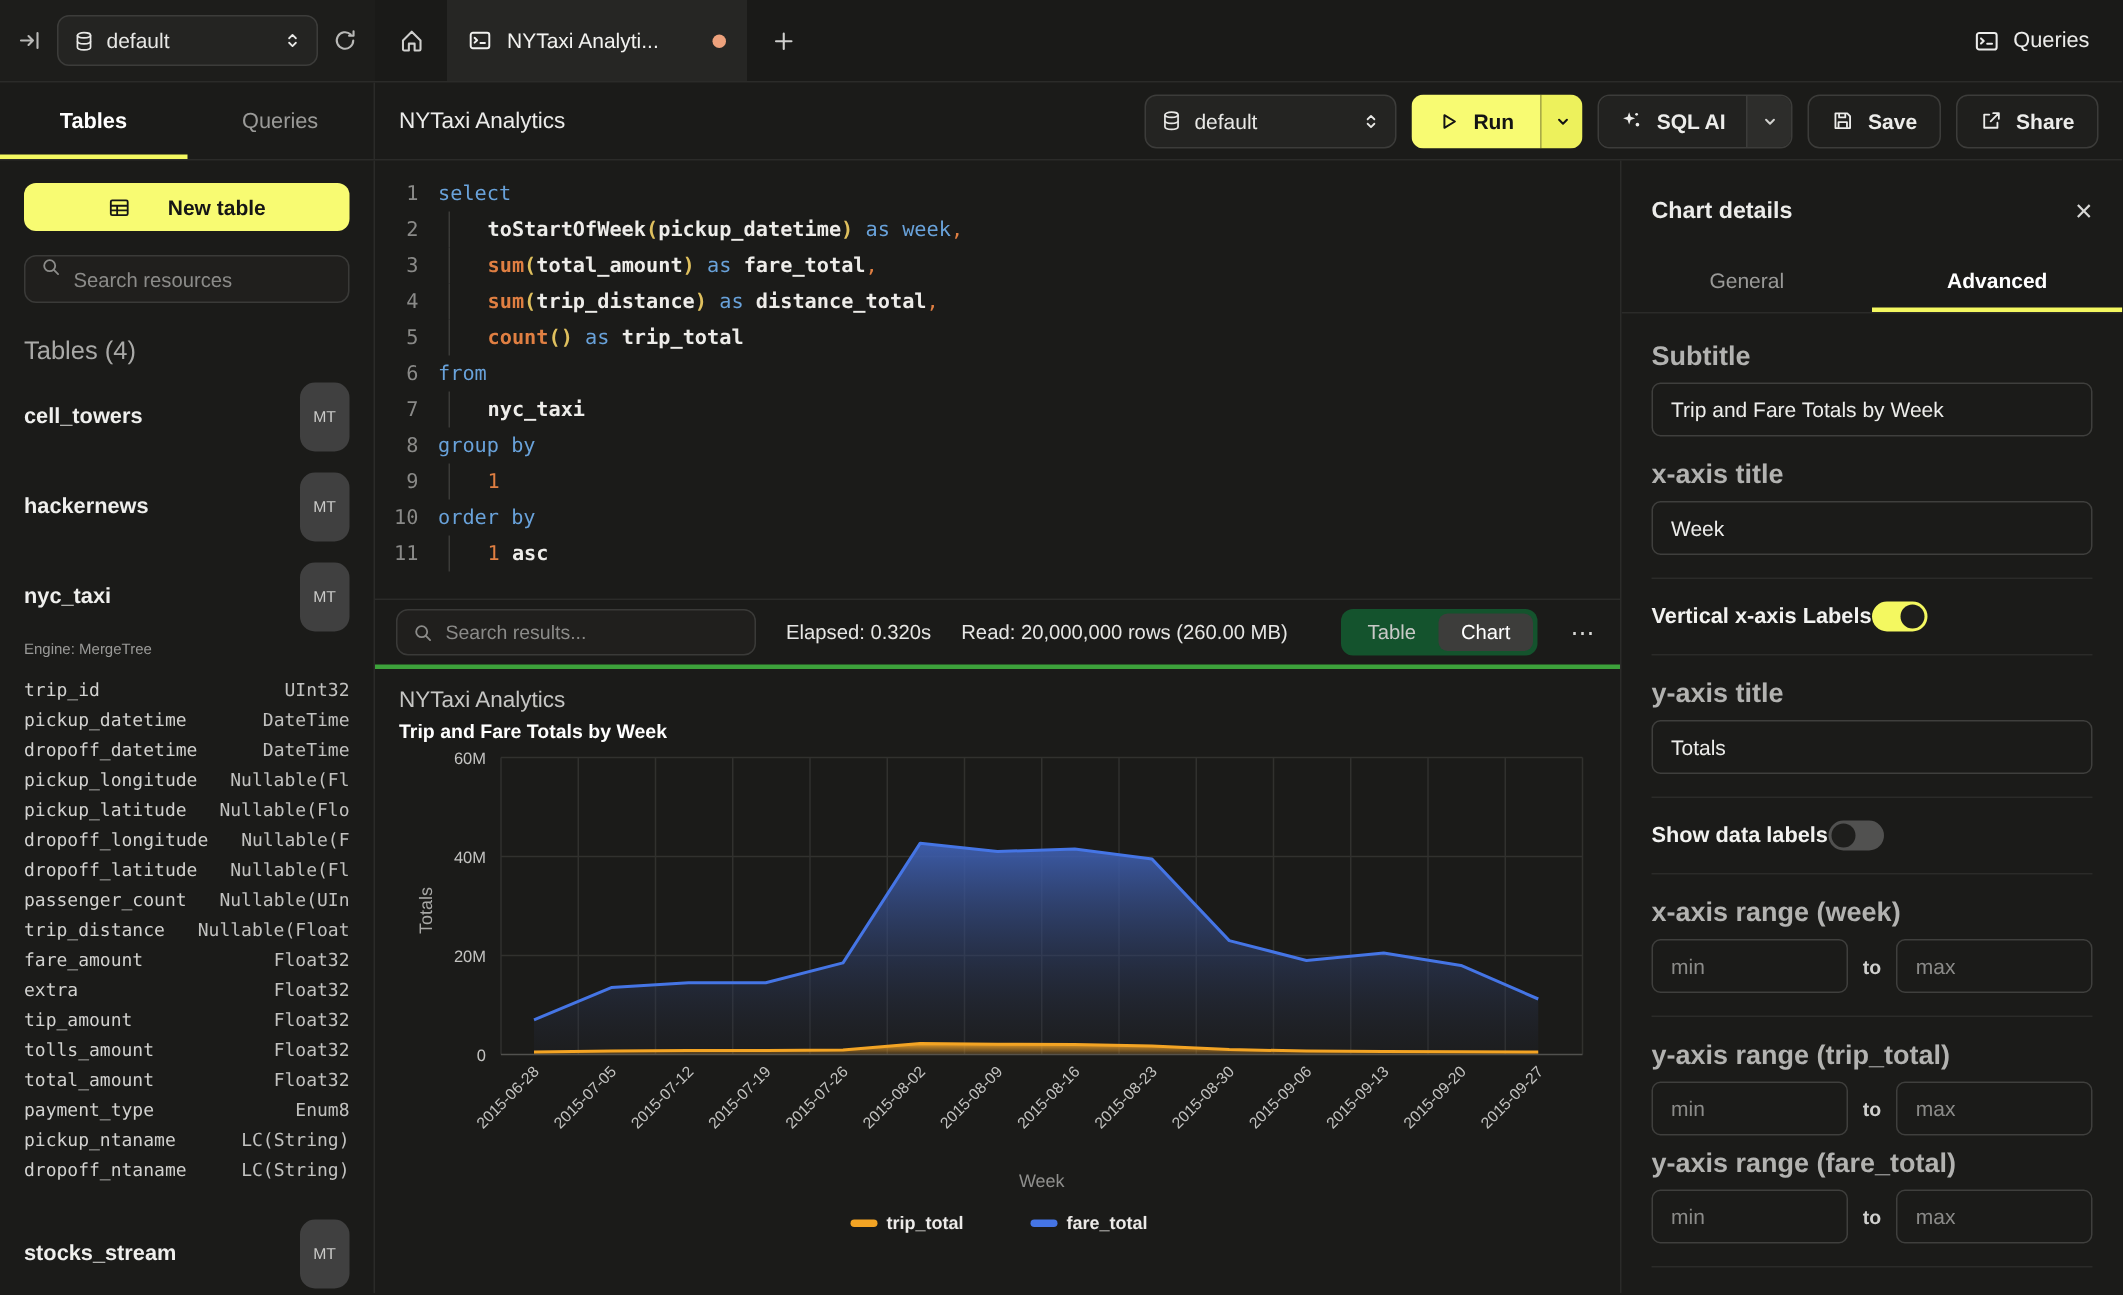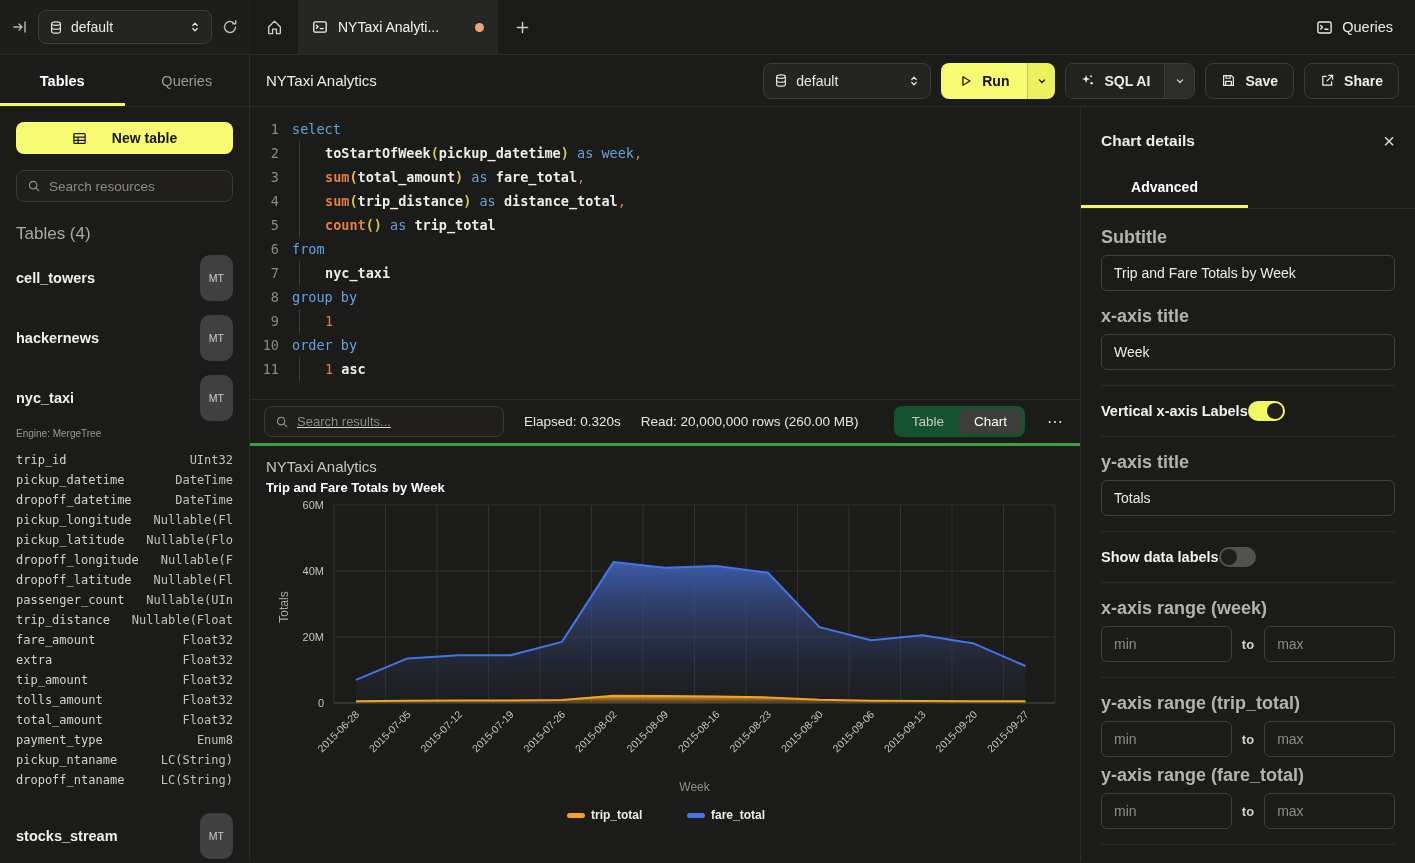--- a/index.html
+++ b/index.html
@@ -38,21 +38,21 @@
     display:flex; align-items:center; gap:9px; padding:0 15px; color:#ececea; font-weight:600; cursor:pointer; }
 
   
   .body-row { display:flex; height:755px; }
 
   
   .sidebar { width:250px; border-right:1px solid #2b2b29; overflow:hidden; }
   .new-table-btn { margin:15px 16px 0; height:32px; background:#f8fb72; color:#161616; border-radius:8px;
     display:flex; align-items:center; justify-content:center; gap:25px; font-weight:600; font-size:14px; cursor:pointer; }
   .sb-search { margin:16px 16px 0; height:32px; border:1px solid #3a3a38; background:#201f1d; border-radius:8px;
-    display:flex; align-items:center; gap:8px; padding:0 10px; color:#8b8b89; }
+    display:flex; gap:8px; padding:0 10px; color:#8b8b89; }
   .sb-search input { background:transparent; border:0; outline:0; color:#d8d8d6; font-size:13.5px; width:100%;
     font-family:"Liberation Sans",sans-serif; }
   .sb-search input::placeholder { color:#8b8b89; }
   .sb-section { padding:22px 16px 4px; color:#a9a9a7; font-size:17px; }
   .table-item { padding:7px 16px; display:flex; align-items:center; justify-content:space-between;
     font-size:14.5px; font-weight:600; color:#efefe D; color:#efefed; cursor:pointer; }
   .mt-badge { background:#404040; color:#cbcbc9; border-radius:10px; font-size:10.5px; font-weight:400; padding:17px 9px; }
   .engine-line { padding:0 16px 9px; color:#9a9a98; font-size:10px; }
   .cols { padding:2px 16px 4px; font-family:"DejaVu Sans Mono", monospace; font-size:12px; line-height:20px; }
   .col-row { display:flex; justify-content:space-between; white-space:nowrap; overflow:hidden; }
@@ -72,21 +72,21 @@
   .tk-id { color:#edece9; font-weight:700; }
   .tk-par { color:#dfc05e; font-weight:700; }
   .tk-agg { color:#e07f42; font-weight:700; }
   .tk-num { color:#e07f42; }
   .tk-pl { color:#d6d6d4; }
 
   .results-bar { height:44px; border-top:1px solid #2b2b29; display:flex; align-items:center; gap:20px; padding:0 14px; }
   .res-search { width:240px; height:31px; border:1px solid #3a3a38; background:#201f1d; border-radius:8px;
     display:flex; align-items:center; gap:8px; padding:0 10px; color:#8b8b89; }
   .res-search input { background:transparent; border:0; outline:0; color:#d8d8d6; font-size:13px; width:100%;
-    font-family:"Liberation Sans",sans-serif;text-decoration:underline; }
+    font-family:"Liberation Sans",sans-serif; }
   .res-search input::placeholder { color:#8b8b89; }
   .res-stat { font-size:13.5px; color:#e6e6e4; }
   .seg { margin-left:auto; background:#14532d; border-radius:8px; padding:3px; display:flex; }
   .seg-btn { padding:5px 15px; font-size:13.5px; color:#c9c9c7; border-radius:6px; cursor:pointer; }
   .seg-btn.active { background:#3d3d3b; color:#fff; }
   .more-dots { color:#d8d8d6; font-size:16px; letter-spacing:1px; cursor:pointer; padding:0 2px; }
 
   .green-line { height:3px; background:#3da23b; }
   .chart-panel { flex:1; padding:12px 0 0 16px; overflow:hidden; }
   .chart-title { font-size:15px; color:#c6c6c4; }
@@ -477,20 +477,21 @@
           </svg></div>
     </div>
   </div>
 
   <div class="details">
     <div class="dt-head">
       <div class="dt-title">Chart details</div>
       <div class="dt-close">×</div>
     </div>
     <div class="dt-tabs">
+      <div class="dt-tab"><span>General</span></div>
       <div class="dt-tab active"><span>Advanced</span></div>
     </div>
     <div class="dt-body">
       <div class="f-label">Subtitle</div>
       <input class="f-input" value="Trip and Fare Totals by Week" style="">
       <div class="f-gap"></div>
       <div class="f-label">x-axis title</div>
       <input class="f-input" value="Week" style="">
       <div class="divider"></div>
       <div class="toggle-row">

